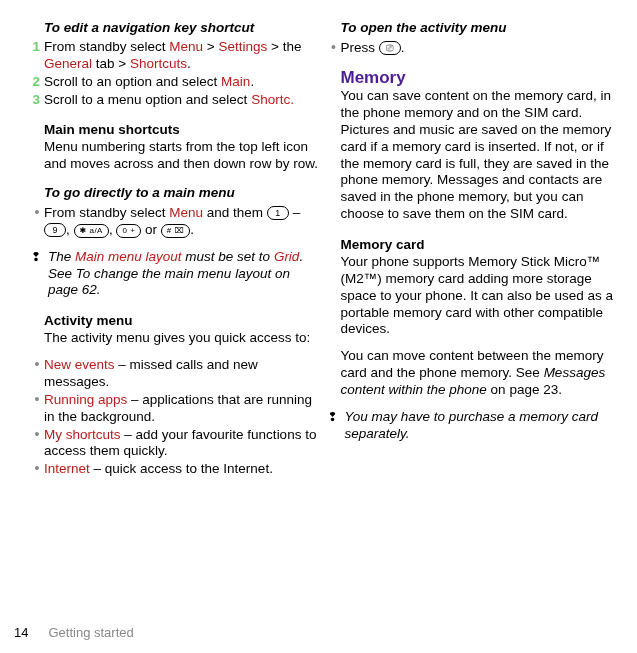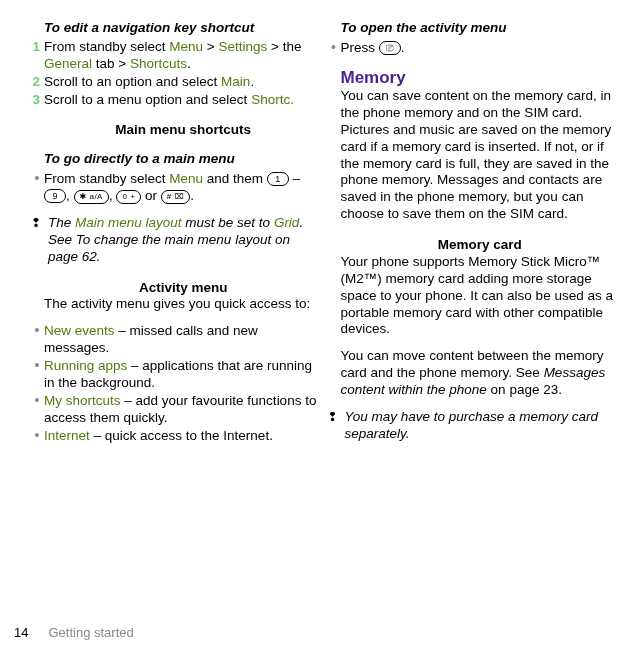--- a/index.html
+++ b/index.html
@@ -31,25 +31,24 @@
     .step-num {
       color: #6fcf6f;
       font-weight: bold;
       width: 14px;
       flex-shrink: 0;
       margin-left: -14px;
       text-align: right;
       padding-right: 4px;
     }
     .step-body { flex: 1; }
-    .link { color: #4d7c0f; }
+    .link { color: #b91c1c; }
     .subhead {
       font-weight: bold;
       margin-top: 14px;
-      text-align: center;
     }
     .para { margin-top: 0; }
     .para-gap { margin-top: 10px; }
     .bullet-list { list-style: none; margin-top: 3px; }
     .bullet-list li { display: flex; margin-bottom: 1px; }
     .bullet {
       color: #888;
       width: 14px;
       margin-left: -14px;
       text-align: center;
@@ -127,20 +126,21 @@
       </li>
       <li>
         <span class="step-num">3</span>
         <span class="step-body">
           <span>Scroll to a menu option and select </span><span class="link">Shortc.</span>
         </span>
       </li>
     </ol>
 
     <div class="subhead">Main menu shortcuts</div>
+    <div class="para">Menu numbering starts from the top left icon and moves across and then down row by row.</div>
 
     <div class="sect-title" style="margin-top:12px">To go directly to a main menu</div>
     <ul class="bullet-list">
       <li>
         <span class="bullet">•</span>
         <span class="bullet-body">
           <span>From standby select </span><span class="link">Menu</span><span> and them </span><span class="keycap">1</span><span> – </span><span class="keycap">9</span><span>, </span><span class="keycap small">✱ a/A</span><span>, </span><span class="keycap small">0 +</span><span> or </span><span class="keycap small"># ⌧</span><span>.</span>
         </span>
       </li>
     </ul>

